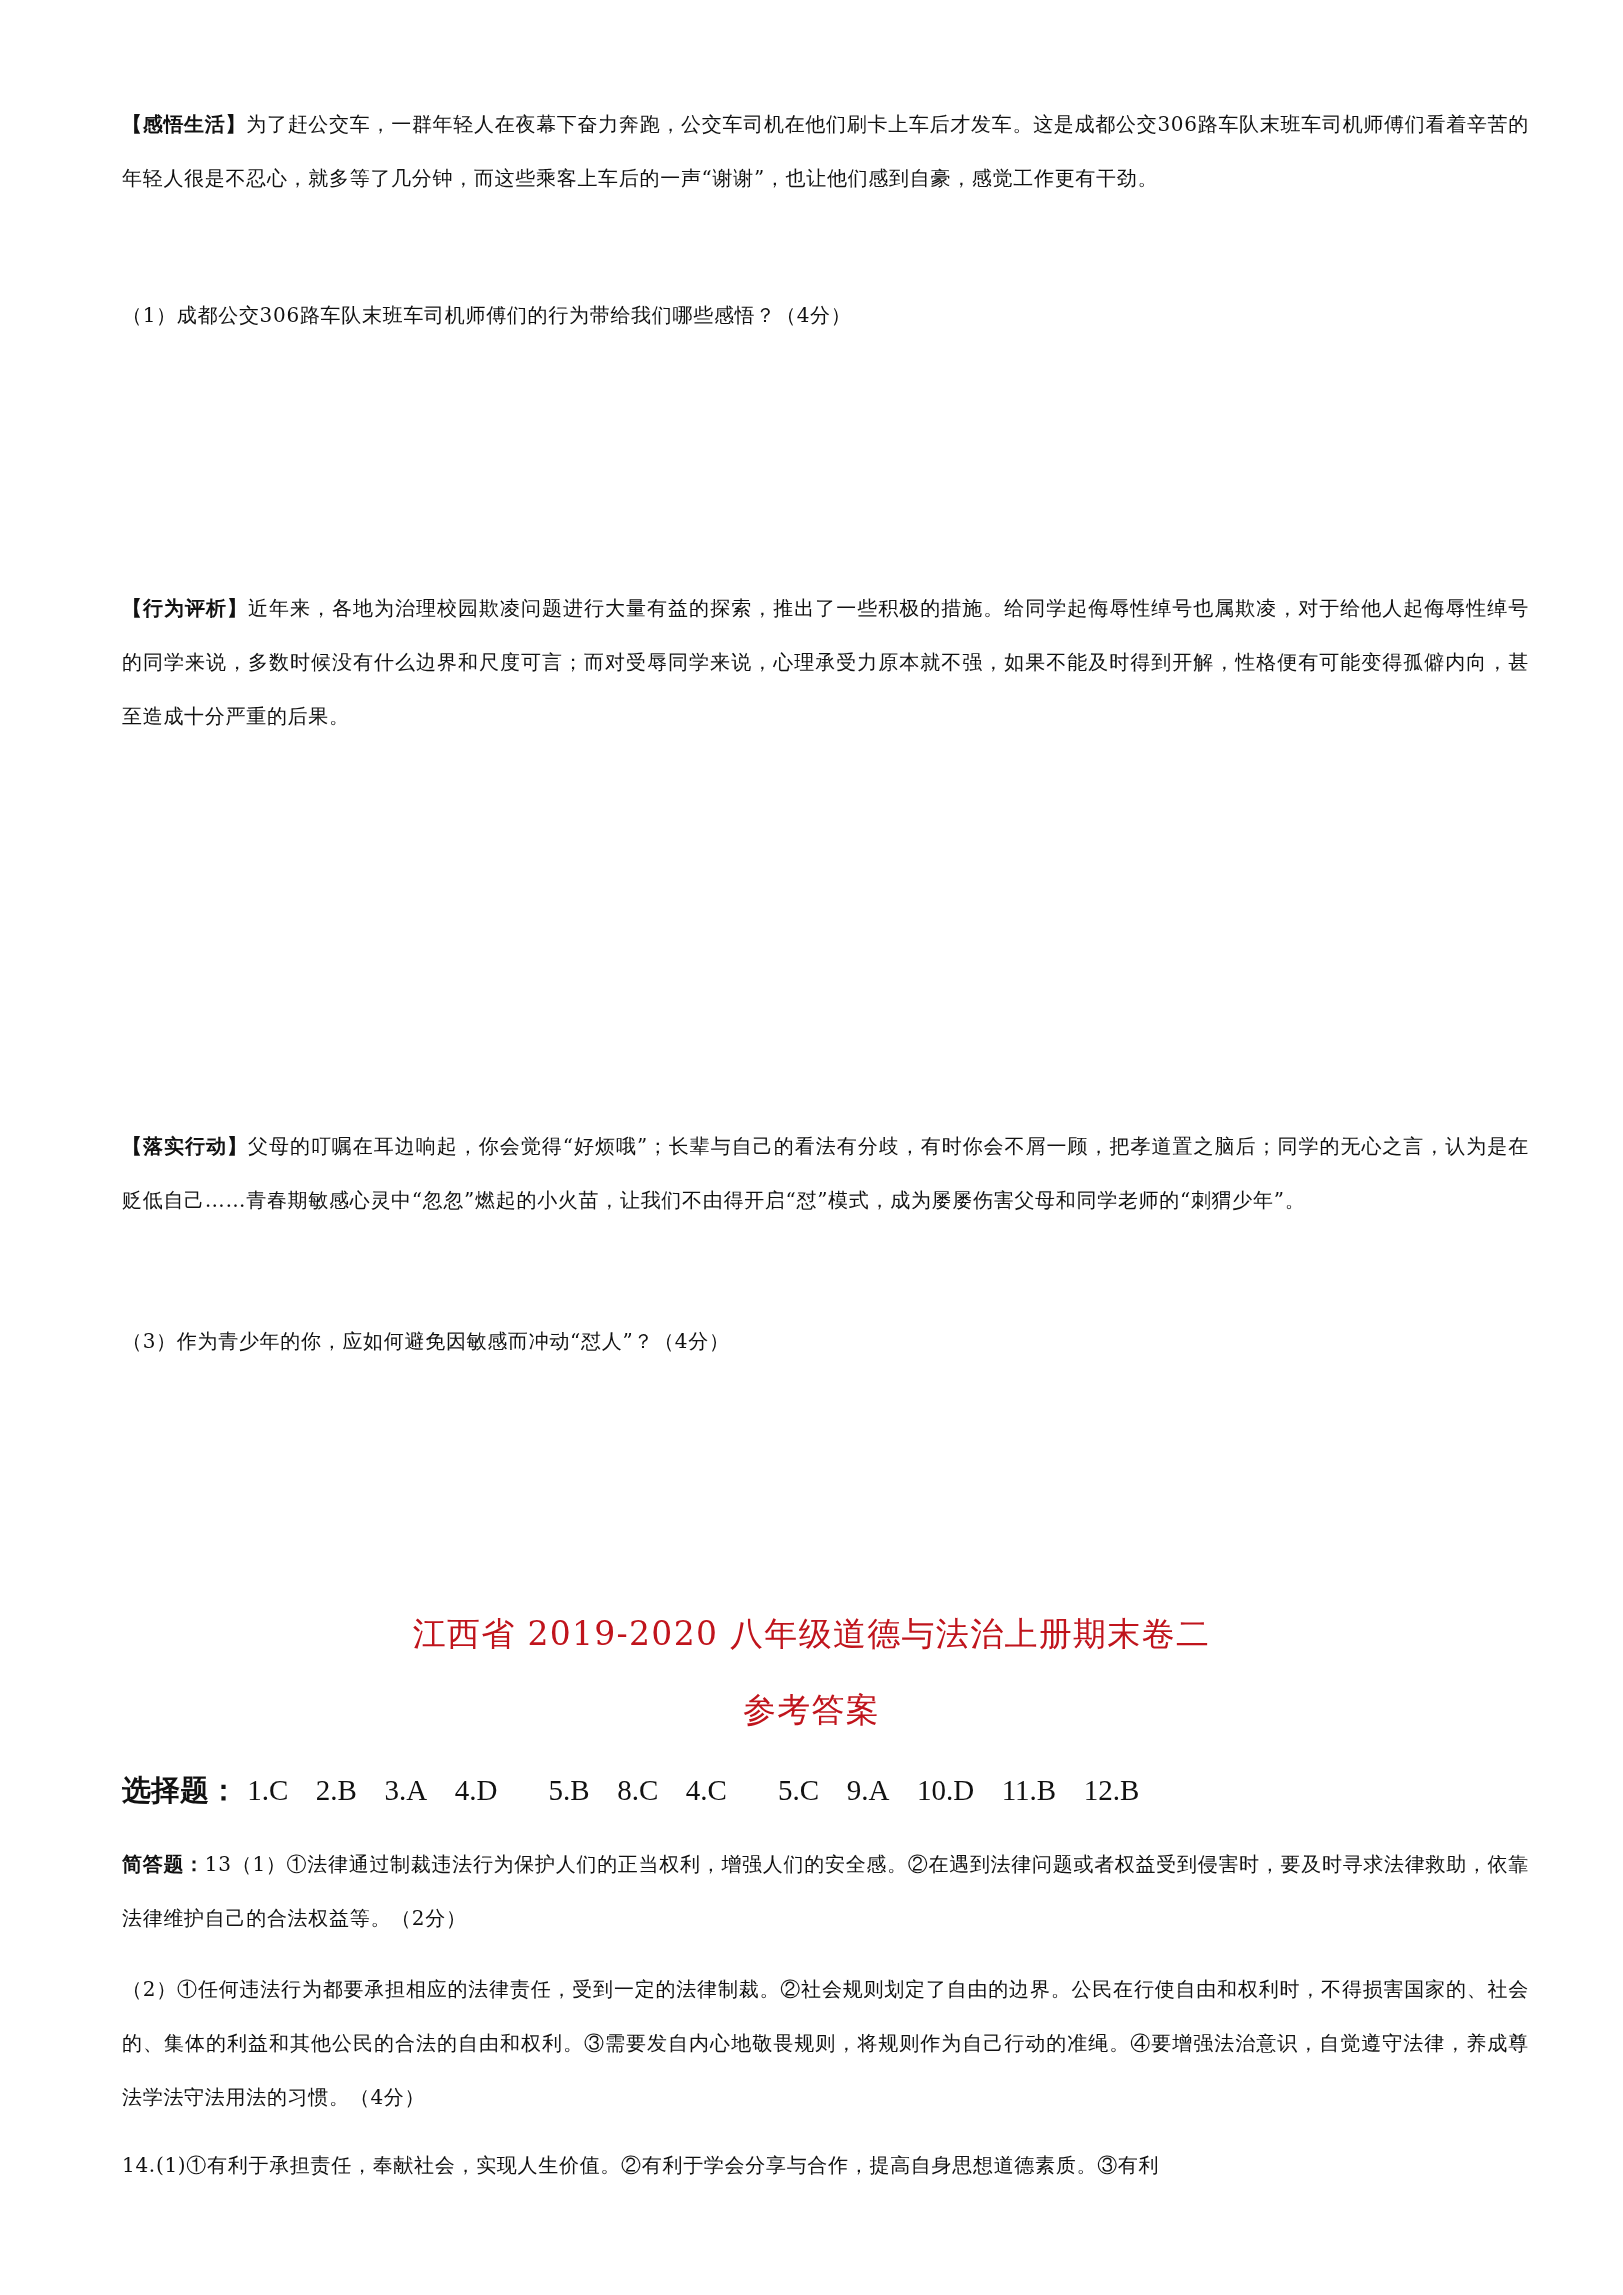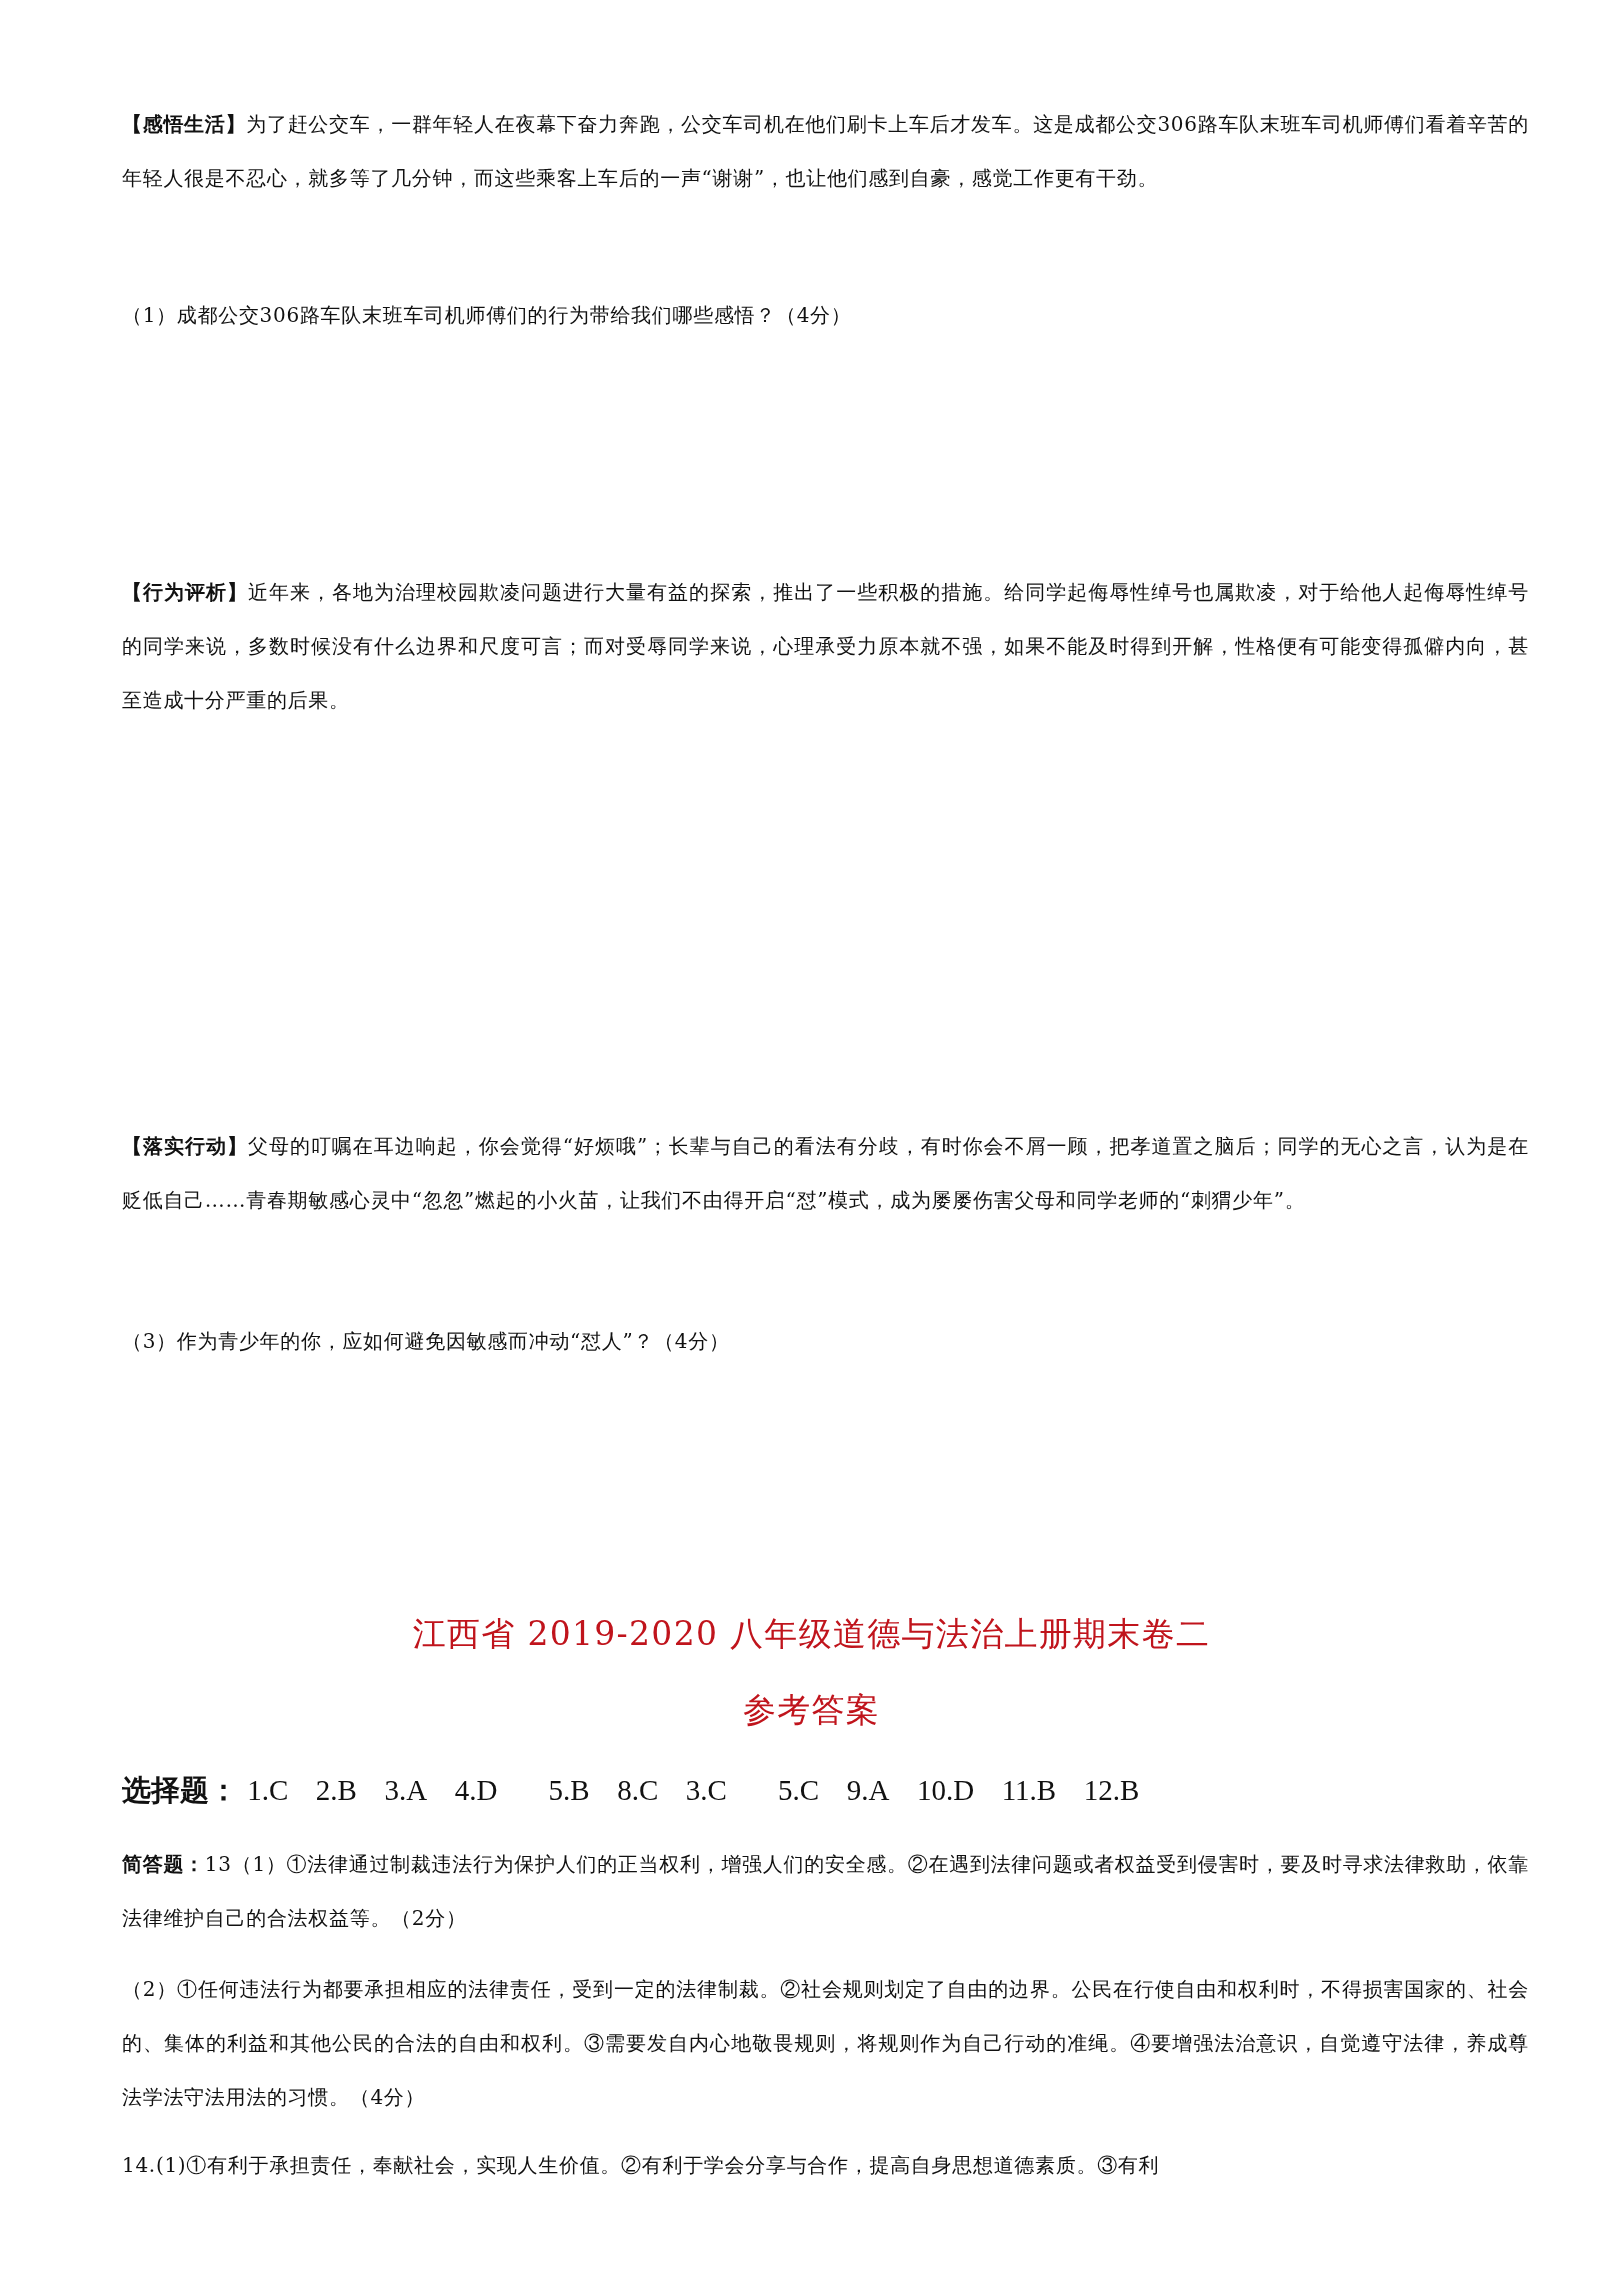--- a/index.html
+++ b/index.html
@@ -66,37 +66,37 @@
   .mc-item.gap { margin-right: 42px; }
 </style>
 </head>
 <body>
 
 <div class="page">
 
   <p class="block" style="top:97px;"><span class="tag">【感悟生活】</span><span>为了赶公交车，一群年轻人在夜幕下奋力奔跑，公交车司机在他们刷卡上车后才发车。这是成都公交306路车队末班车司机师傅们看着辛苦的年轻人很是不忍心，就多等了几分钟，而这些乘客上车后的一声“谢谢”，也让他们感到自豪，感觉工作更有干劲。</span></p>
   <p class="block" style="top:288px;">（1）成都公交306路车队末班车司机师傅们的行为带给我们哪些感悟？（4分）</p>
 
-  <p class="block" style="top:565px;"><span class="tag">【行为评析】</span><span>近年来，各地为治理校园欺凌问题进行大量有益的探索，推出了一些积极的措施。给同学起侮辱性绰号也属欺凌，对于给他人起侮辱性绰号的同学来说，多数时候没有什么边界和尺度可言；而对受辱同学来说，心理承受力原本就不强，如果不能及时得到开解，性格便有可能变得孤僻内向，甚至造成十分严重的后果。</span></p>
+  <p class="block" style="top:581px;"><span class="tag">【行为评析】</span><span>近年来，各地为治理校园欺凌问题进行大量有益的探索，推出了一些积极的措施。给同学起侮辱性绰号也属欺凌，对于给他人起侮辱性绰号的同学来说，多数时候没有什么边界和尺度可言；而对受辱同学来说，心理承受力原本就不强，如果不能及时得到开解，性格便有可能变得孤僻内向，甚至造成十分严重的后果。</span></p>
 
   <p class="block" style="top:1119px;"><span class="tag">【落实行动】</span><span>父母的叮嘱在耳边响起，你会觉得“好烦哦”；长辈与自己的看法有分歧，有时你会不屑一顾，把孝道置之脑后；同学的无心之言，认为是在贬低自己……青春期敏感心灵中“忽忽”燃起的小火苗，让我们不由得开启“怼”模式，成为屡屡伤害父母和同学老师的“刺猬少年”。</span></p>
   <p class="block" style="top:1314px;">（3）作为青少年的你，应如何避免因敏感而冲动“怼人”？（4分）</p>
 
   <div class="title" style="top:1614px;">江西省 2019-2020 八年级道德与法治上册期末卷二</div>
   <div class="title" style="top:1690px;">参考答案</div>
 
   <div class="mc-row" style="top:1771px;">
     <span class="label-bold">选择题：</span>
     <span class="mc-item">1.C</span>
     <span class="mc-item">2.B</span>
     <span class="mc-item">3.A</span>
     <span class="mc-item gap">4.D</span>
     <span class="mc-item">5.B</span>
     <span class="mc-item">8.C</span>
-    <span class="mc-item gap">3.C</span>
+    <span class="mc-item gap">4.C</span>
     <span class="mc-item">5.C</span>
     <span class="mc-item">9.A</span>
     <span class="mc-item">10.D</span>
     <span class="mc-item">11.B</span>
     <span class="mc-item">12.B</span>
   </div>
 
   <p class="block" style="top:1837px;"><span class="label-bold">简答题：</span><span>13（1）①法律通过制裁违法行为保护人们的正当权利，增强人们的安全感。②在遇到法律问题或者权益受到侵害时，要及时寻求法律救助，依靠法律维护自己的合法权益等。（2分）</span></p>
 
   <p class="block" style="top:1962px;">（2）①任何违法行为都要承担相应的法律责任，受到一定的法律制裁。②社会规则划定了自由的边界。公民在行使自由和权利时，不得损害国家的、社会的、集体的利益和其他公民的合法的自由和权利。③需要发自内心地敬畏规则，将规则作为自己行动的准绳。④要增强法治意识，自觉遵守法律，养成尊法学法守法用法的习惯。（4分）</p>

